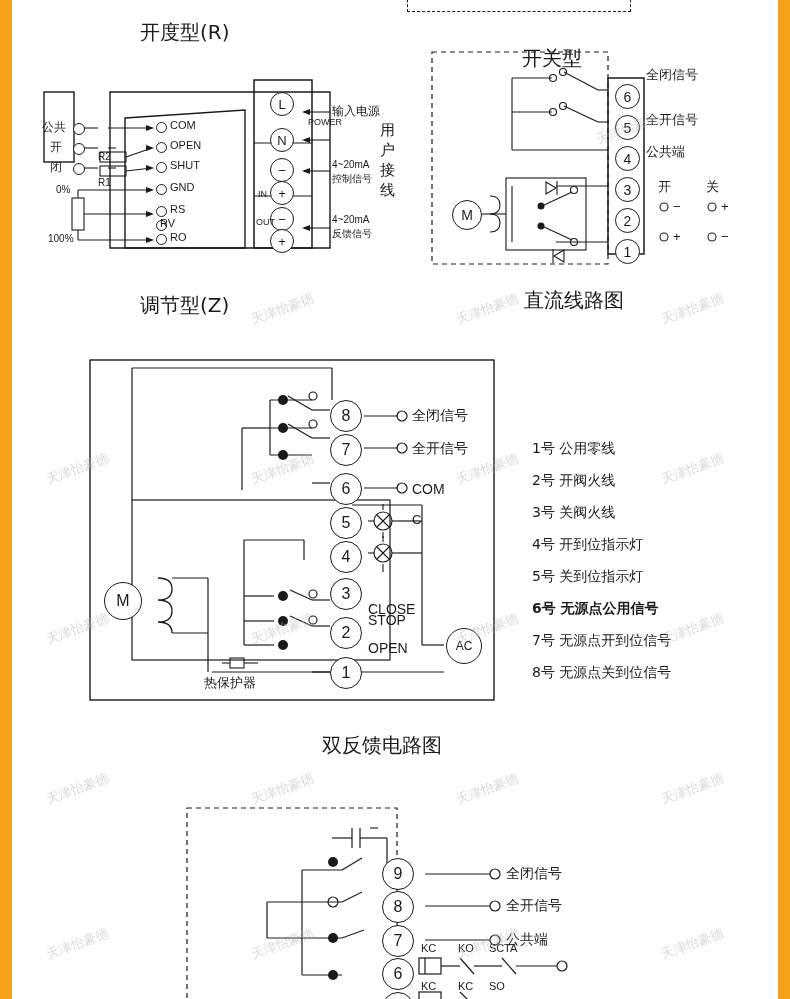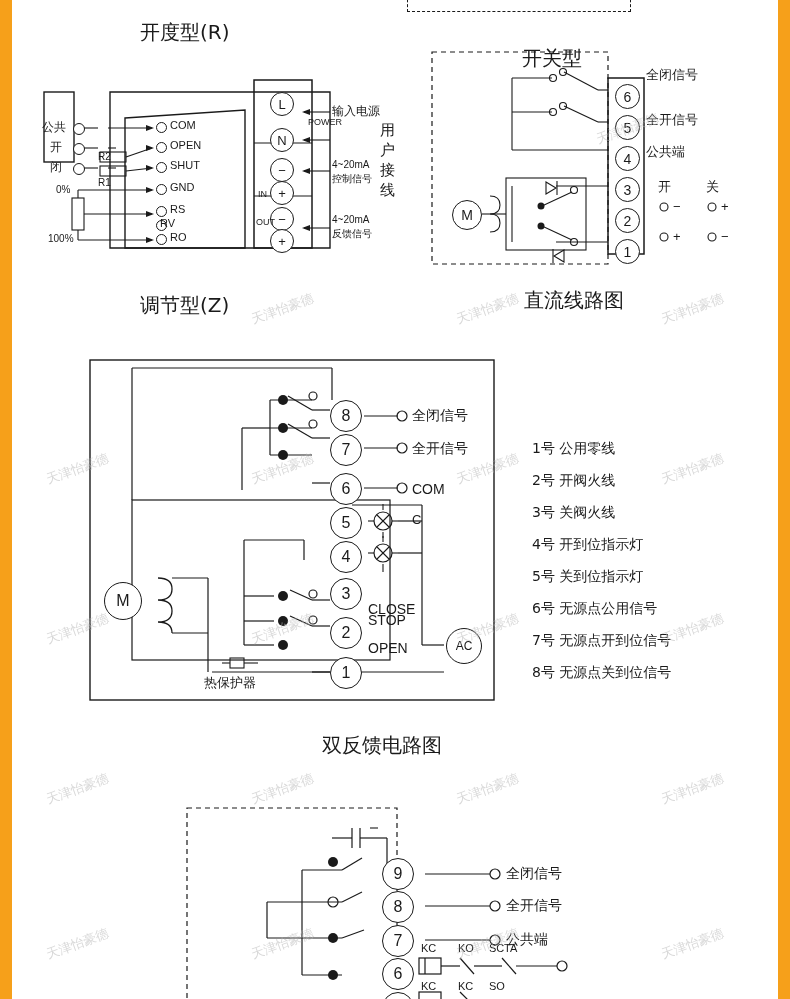--- a/index.html
+++ b/index.html
@@ -339,21 +339,21 @@
     <div class="lbl t13" style="left:400px;top:513px;">C</div>
     <div class="lbl t14" style="left:356px;top:585px;margin-top:17px;">CLOSE</div>
     <div class="lbl t14" style="left:356px;top:613px;">STOP</div>
     <div class="lbl t14" style="left:356px;top:641px;">OPEN</div>
 
     <div class="legend-item cn" style="left:520px;top:440px;">1号  公用零线</div>
     <div class="legend-item cn" style="left:520px;top:472px;">2号  开阀火线</div>
     <div class="legend-item cn" style="left:520px;top:504px;">3号  关阀火线</div>
     <div class="legend-item cn" style="left:520px;top:536px;">4号  开到位指示灯</div>
     <div class="legend-item cn" style="left:520px;top:568px;">5号  关到位指示灯</div>
-    <div class="legend-item cn" style="left:520px;top:600px;">6号  无源点公用信号</div>
+    <div class="legend-item cn" style="left:520px;top:600px;font-weight:bold;">6号  无源点公用信号</div>
     <div class="legend-item cn" style="left:520px;top:632px;">7号  无源点开到位信号</div>
     <div class="legend-item cn" style="left:520px;top:664px;">8号  无源点关到位信号</div>
 
     <svg width="766" height="999">
       <rect x="175" y="808" width="210" height="200" fill="none" stroke="#1a1a1a" stroke-width="1.2" stroke-dasharray="5,4"></rect>
 
       <line x1="340" y1="828" x2="340" y2="848" stroke="#1a1a1a" stroke-width="1.2"></line>
       <line x1="348" y1="828" x2="348" y2="848" stroke="#1a1a1a" stroke-width="1.2"></line>
       <line x1="320" y1="838" x2="340" y2="838" stroke="#1a1a1a" stroke-width="1.2"></line>
       <line x1="348" y1="838" x2="375" y2="838" stroke="#1a1a1a" stroke-width="1.2"></line>

